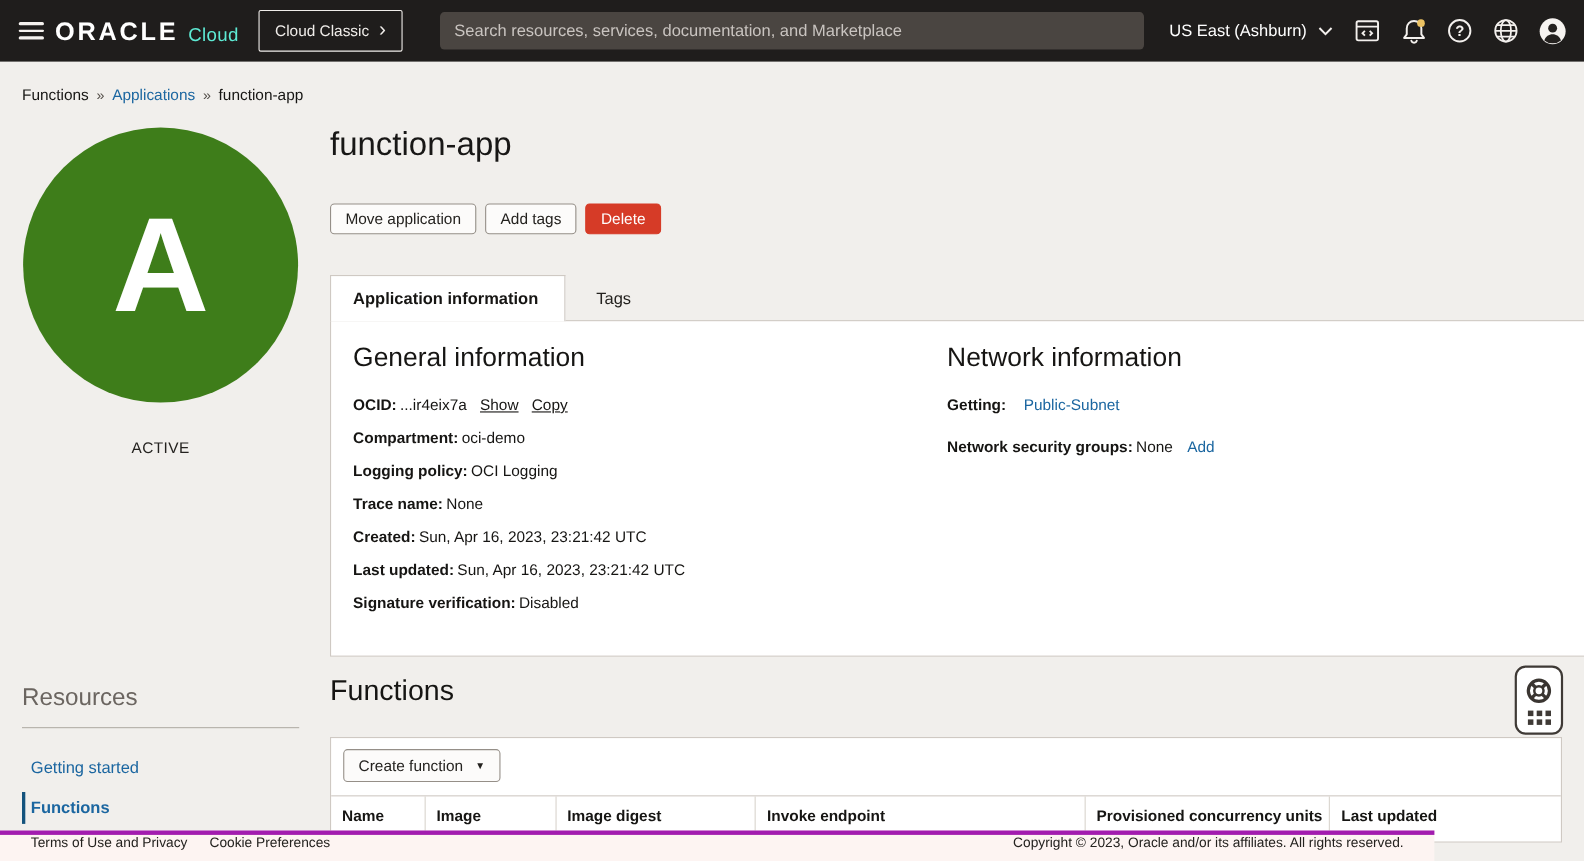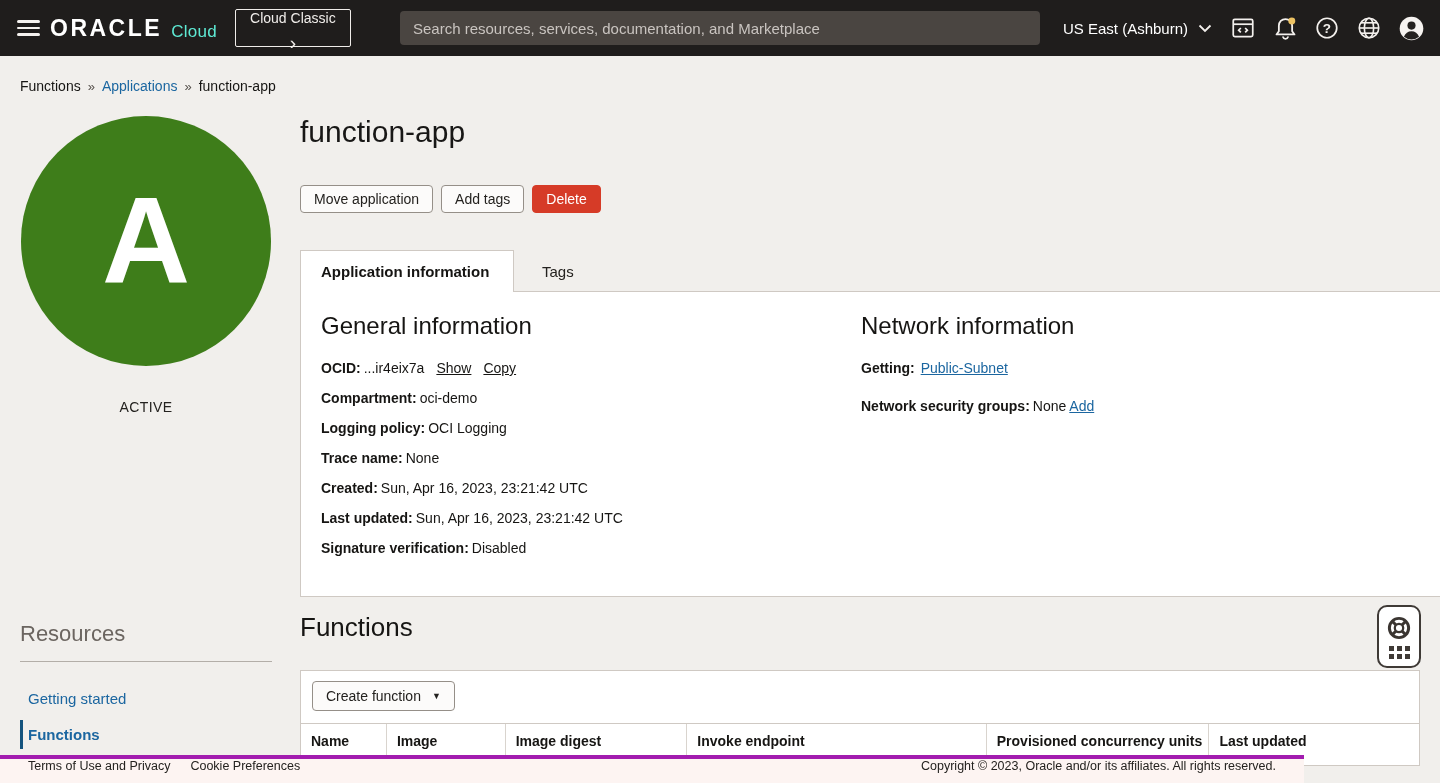--- a/index.html
+++ b/index.html
@@ -11,21 +11,21 @@
   body{font-family:"Liberation Sans",sans-serif;background:#e8e6e3;}
   #screen{position:relative;width:1440px;height:783px;background:var(--page-bg);overflow:hidden;color:var(--text-primary);}
 
   
   .topbar{position:absolute;top:0;left:0;width:1440px;height:56px;background:var(--topbar-bg);display:flex;align-items:center;z-index:20;}
   .hamburger{margin-left:10px;width:36px;height:36px;background:none;border:none;display:flex;flex-direction:column;justify-content:center;gap:4px;align-items:center;cursor:pointer;}
   .hamburger i{display:block;width:23px;height:2.6px;background:#f5f2ef;border-radius:2px;}
   .brand{display:flex;align-items:flex-end;margin-left:4px;cursor:pointer;}
   .brand-oracle{color:#fff;font-size:23px;font-weight:700;letter-spacing:2.5px;}
   .brand-cloud{color:#5eead4;font-size:17px;font-weight:400;margin-left:9px;letter-spacing:.3px;}
-  .cloud-classic{margin-left:18px;height:38px;background:transparent;border:1.5px solid #f0edea;border-radius:2px;color:#f0edea;font-size:14px;display:flex;align-items:center;gap:9px;padding:0 14px;cursor:pointer;font-family:inherit;flex-direction:column;}
+  .cloud-classic{margin-left:18px;height:38px;background:transparent;border:1.5px solid #f0edea;border-radius:2px;color:#f0edea;font-size:14px;display:flex;align-items:center;gap:9px;padding:0 14px;cursor:pointer;font-family:inherit;}
   .cloud-classic .chev{font-size:19px;line-height:1;margin-top:-2px;}
   .searchwrap{position:absolute;left:400px;top:11px;width:640px;height:34px;background:var(--search-bg);border-radius:4px;display:flex;align-items:center;padding:0 13px;}
   .searchwrap input{flex:1;background:transparent;border:none;outline:none;color:#ddd8d4;font-size:15px;font-family:inherit;}
   .searchwrap input::placeholder{color:#c9c4c0;}
   .top-right{position:absolute;right:8px;top:0;height:56px;display:flex;align-items:center;}
   .region{display:flex;align-items:center;gap:10px;color:#fff;font-size:15px;background:none;border:none;cursor:pointer;font-family:inherit;padding:0 10px;}
   .iconbtn{width:42px;height:42px;background:none;border:none;display:flex;align-items:center;justify-content:center;cursor:pointer;}
 
   
   .breadcrumb{position:absolute;left:20px;top:78px;font-size:14px;display:flex;align-items:center;gap:7px;}
@@ -56,21 +56,21 @@
   .tab.active{background:#fff;border:1px solid var(--panel-border);border-bottom:none;font-weight:700;color:var(--text-primary);width:214px;}
   .tab.inactive{padding:0 28px;}
   .info-panel{position:absolute;left:300px;top:291px;width:1233px;height:306px;background:#fff;border:1px solid var(--panel-border);z-index:2;}
   .info-col{position:absolute;top:20px;}
   .col-general{left:20px;width:520px;}
   .col-network{left:560px;width:540px;}
   .section-heading{font-size:24px;font-weight:400;color:var(--text-primary);margin-bottom:20px;}
   .info-row{font-size:14px;margin-bottom:13px;line-height:17px;color:var(--text-primary);}
   .info-row b{font-weight:700;margin-right:3px;}
   .dark-link{color:var(--text-primary);text-decoration:underline;margin-left:12px;cursor:pointer;}
-  .blue-link{color:var(--accent-link);text-decoration:underline;cursor:pointer;margin-left:3px;}
+  .blue-link{color:var(--accent-link);cursor:pointer;margin-left:13px;}
 
   
   .functions-heading{position:absolute;left:300px;top:612px;font-size:26px;font-weight:400;color:var(--text-primary);}
   .functions-panel{position:absolute;left:300px;top:670px;width:1120px;height:96px;background:#fff;border:1px solid var(--panel-border);overflow:hidden;z-index:2;}
   .create-btn{position:absolute;left:11px;top:10px;height:30px;background:#fcfbfa;border:1px solid #958f88;border-radius:4px;font-size:14px;font-family:inherit;color:#24221f;display:flex;align-items:center;gap:11px;padding:0 13px;cursor:pointer;}
   .create-btn .caret{font-size:9px;color:#24221f;}
   .fn-table-head{position:absolute;left:0;right:0;top:52px;display:flex;border-top:1px solid var(--panel-border);height:40px;}
   .th{font-size:14px;font-weight:700;color:var(--text-primary);padding:9px 10px;border-right:1px solid #d9d4ce;overflow:hidden;white-space:nowrap;}
   .th:last-child{border-right:none;}
   .th-0{width:86px;}.th-1{width:119px;}.th-2{width:182px;}.th-3{width:300px;}.th-4{width:223px;}.th-5{width:210px;}

